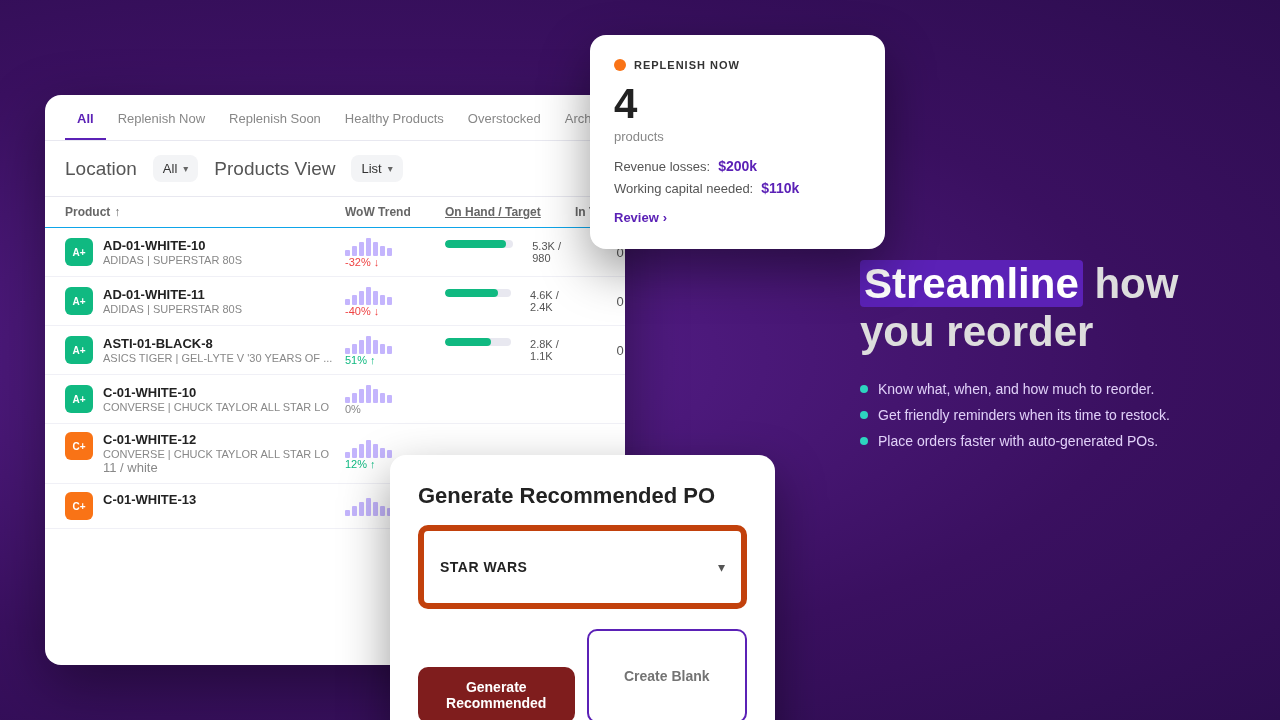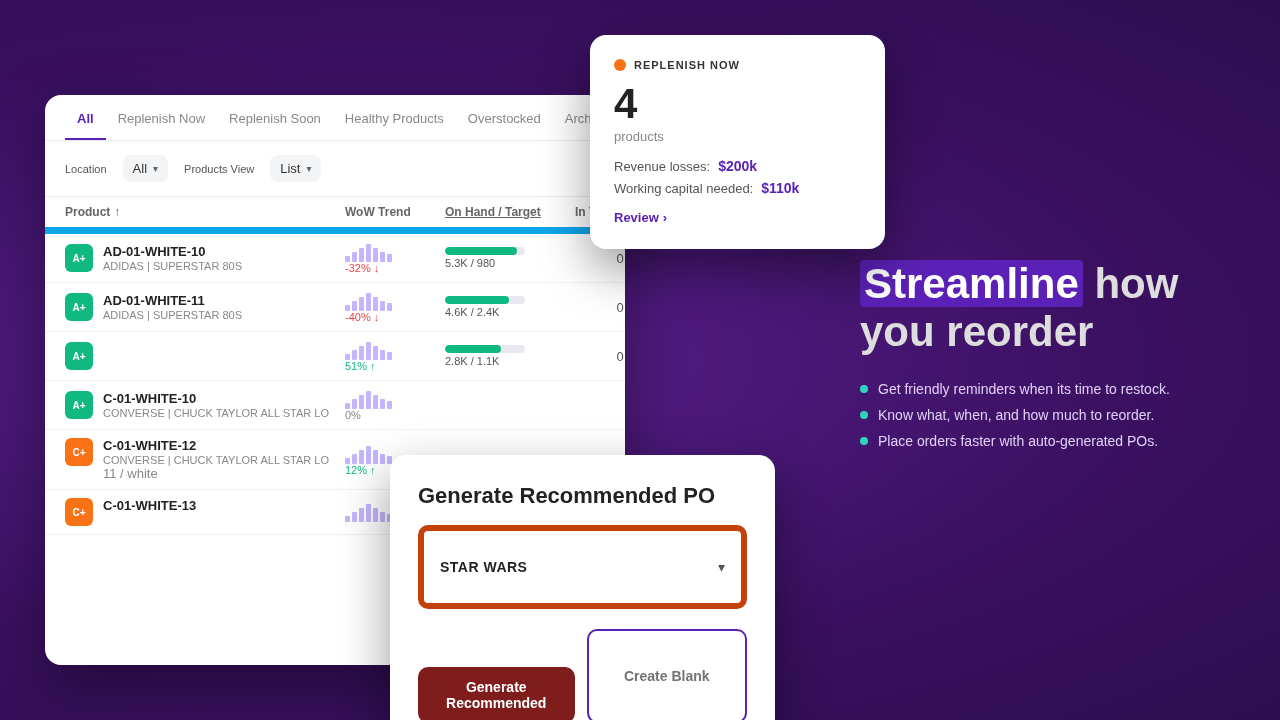--- a/index.html
+++ b/index.html
@@ -68,21 +68,21 @@
 
     .filters-row {
       display: flex;
       align-items: center;
       gap: 16px;
       padding: 14px 20px;
       border-bottom: 1px solid #e8e8f0;
     }
 
     .filter-label {
-      font-size: 11px;
+      font-size: 19px;
       color: #555;
     }
 
     .filter-select {
       display: flex;
       align-items: center;
       gap: 6px;
       background: #f3f4f6;
       border-radius: 8px;
       padding: 6px 10px;
@@ -93,21 +93,21 @@
 
     .filter-select .chevron {
       font-size: 10px;
       color: #666;
     }
 
     .table-header {
       display: grid;
       grid-template-columns: 280px 100px 130px 90px 80px;
       padding: 8px 20px;
-      border-bottom: 7px solid #0ea5e9;
+      border-bottom: 1px solid #0ea5e9;
     }
 
     .th {
       font-size: 12px;
       color: #666;
       font-weight: 600;
     }
 
     .th.underline {
       text-decoration: underline;
@@ -200,22 +200,22 @@
       color: #10b981;
     }
 
     .trend-neutral {
       font-size: 11px;
       color: #888;
     }
 
     .on-hand-cell {
       display: flex;
-      flex-direction: column;
-      gap: 2px;
+      flex-direction: row;
+      gap: 19px;
     }
 
     .stock-bar-container {
       width: 80px;
       height: 8px;
       background: #e8e8f0;
       border-radius: 4px;
       overflow: hidden;
     }
 
@@ -553,20 +553,25 @@
           </div>
           <span class="stock-values">4.6K / 2.4K</span>
 
       </div>
       <div class="in-transit-cell">0</div>
 
     </div>
       <div class="table-row">
       <div class="product-cell">
         <div class="badge green">A+</div>
+        <div class="product-info">
+          <div class="product-id">ASTI-01-BLACK-8</div>
+          <div class="product-sub">ASICS TIGER | GEL-LYTE V '30 YEARS OF ...</div>
+
+        </div>
       </div>
       <div class="wow-cell">
         <div class="bar-chart">
             <div class="bar" style="height:6px"></div>
             <div class="bar" style="height:10px"></div>
             <div class="bar" style="height:14px"></div>
             <div class="bar" style="height:18px"></div>
             <div class="bar" style="height:14px"></div>
             <div class="bar" style="height:10px"></div>
             <div class="bar" style="height:8px"></div>
@@ -701,24 +706,24 @@
   </div>
 </div>
 
 <div class="right-content">
   <div class="headline">
     <span class="highlight">Streamline</span><span class="dim"> how<br>you reorder</span>
   </div>
   <ul class="feature-list" id="feature-list">
   <li class="feature-item">
       <div class="bullet-dot teal"></div>
-      <span>Get friendly reminders when its time to restock.</span>
+      <span>Know what, when, and how much to reorder.</span>
     </li>
       <li class="feature-item">
       <div class="bullet-dot teal"></div>
-      <span>Know what, when, and how much to reorder.</span>
+      <span>Get friendly reminders when its time to restock.</span>
     </li>
       <li class="feature-item">
       <div class="bullet-dot teal"></div>
       <span>Place orders faster with auto-generated POs.</span>
     </li>
     </ul>
 </div>
 
 </body></html>

